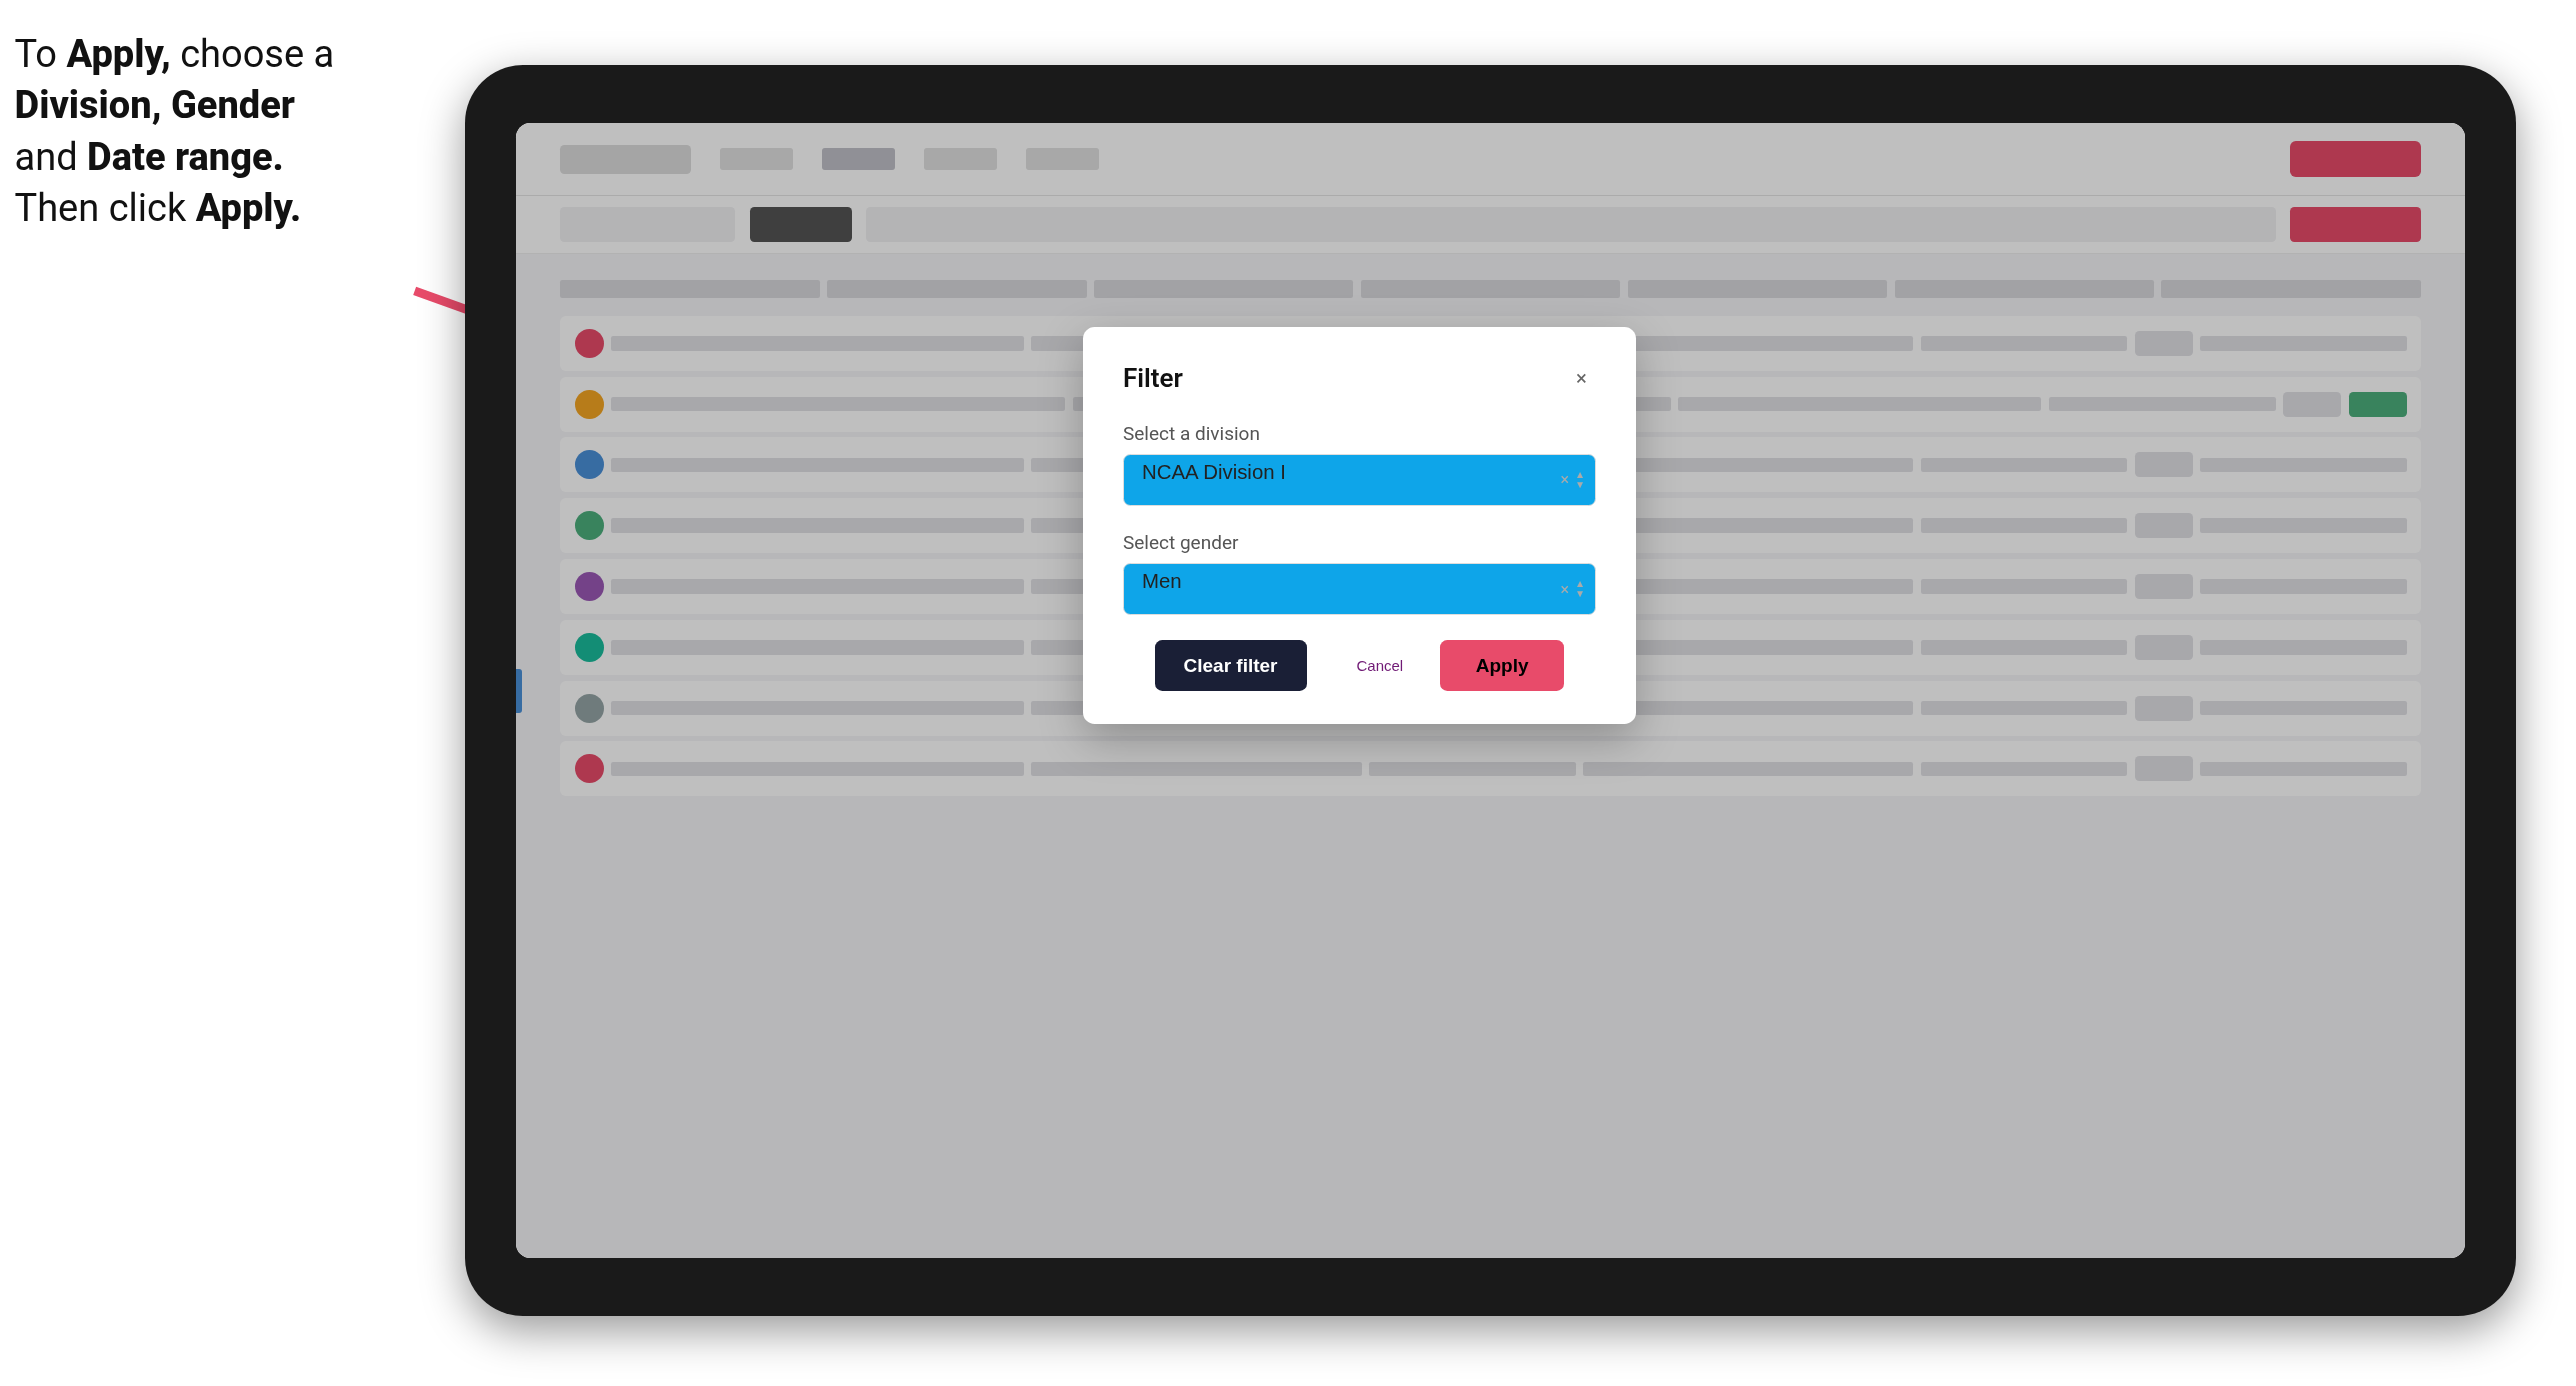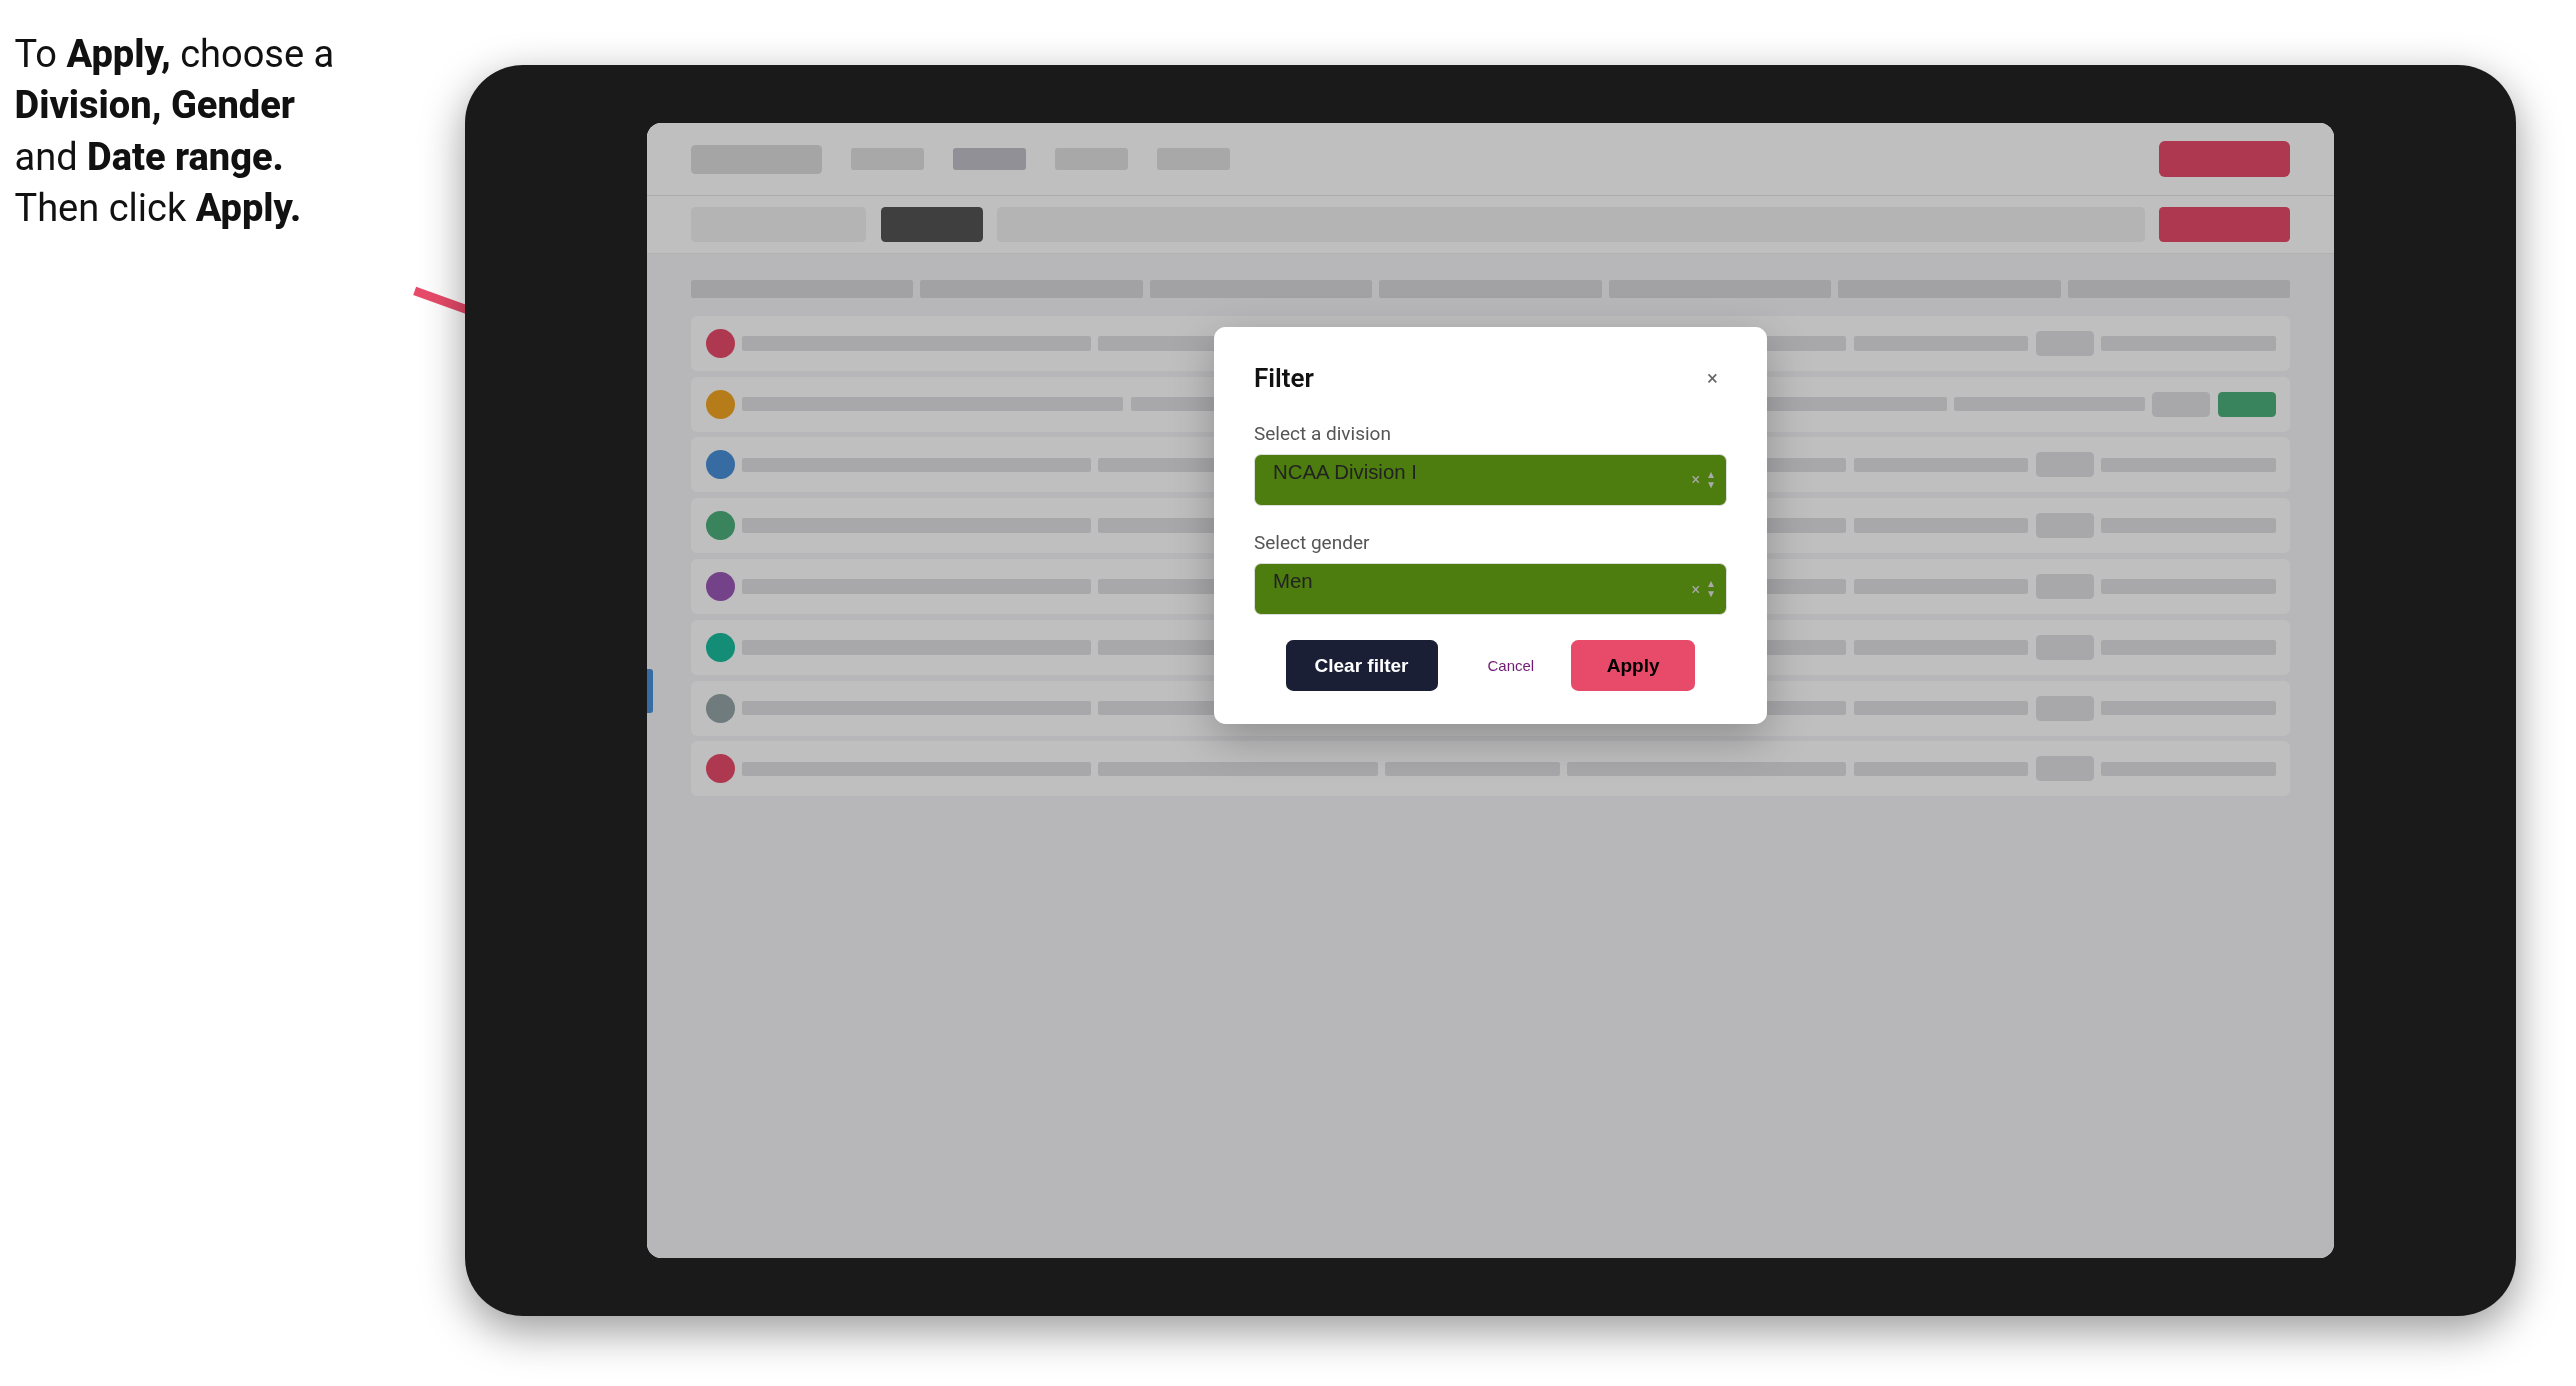--- a/index.html
+++ b/index.html
@@ -43,21 +43,21 @@
       height: 1251px;
       background: #1a1a1a;
       border-radius: 58px;
       display: flex;
       align-items: center;
       justify-content: center;
       box-shadow: 0 14.5px 44px rgba(0,0,0,0.4);
     }
 
     .tablet-screen {
-      width: 1687px;
+      width: 1949px;
       height: 1135px;
       background: #f0f0f2;
       border-radius: 14.5px;
       overflow: hidden;
       position: relative;
     }
 
     
     .app-background {
       width: 100%;
@@ -274,21 +274,21 @@
 
     .form-select {
       width: 100%;
       height: 52px;
       border: 1.1px solid #ddd;
       border-radius: 7.3px;
       padding: 0 51px 16px 18px;
       font-size: 20.4px;
       color: #222;
       appearance: none;
-      background: #4d7c0f;
+      background: #0ea5e9;
       cursor: pointer;
       outline: none;
     }
 
     .select-icons {
       position: absolute;
       right: 11px;
       top: 50%;
       transform: translateY(-50%);
       display: flex;

